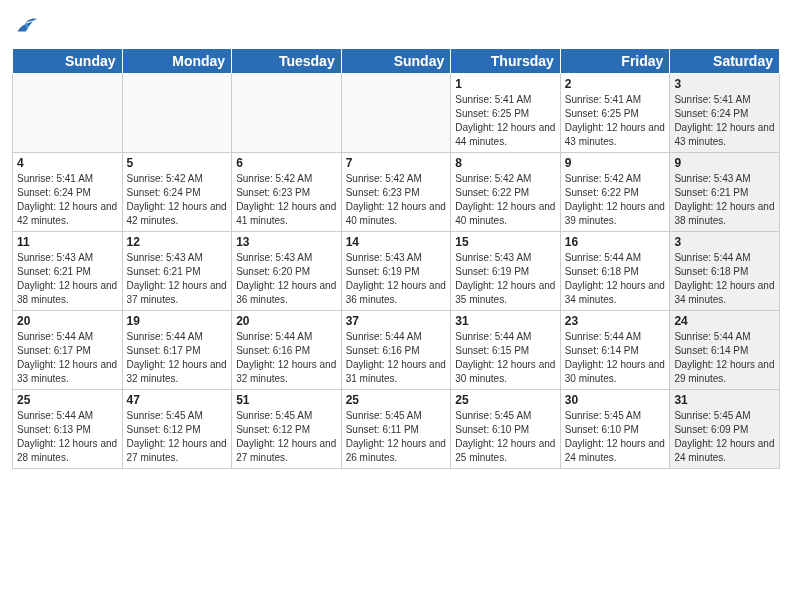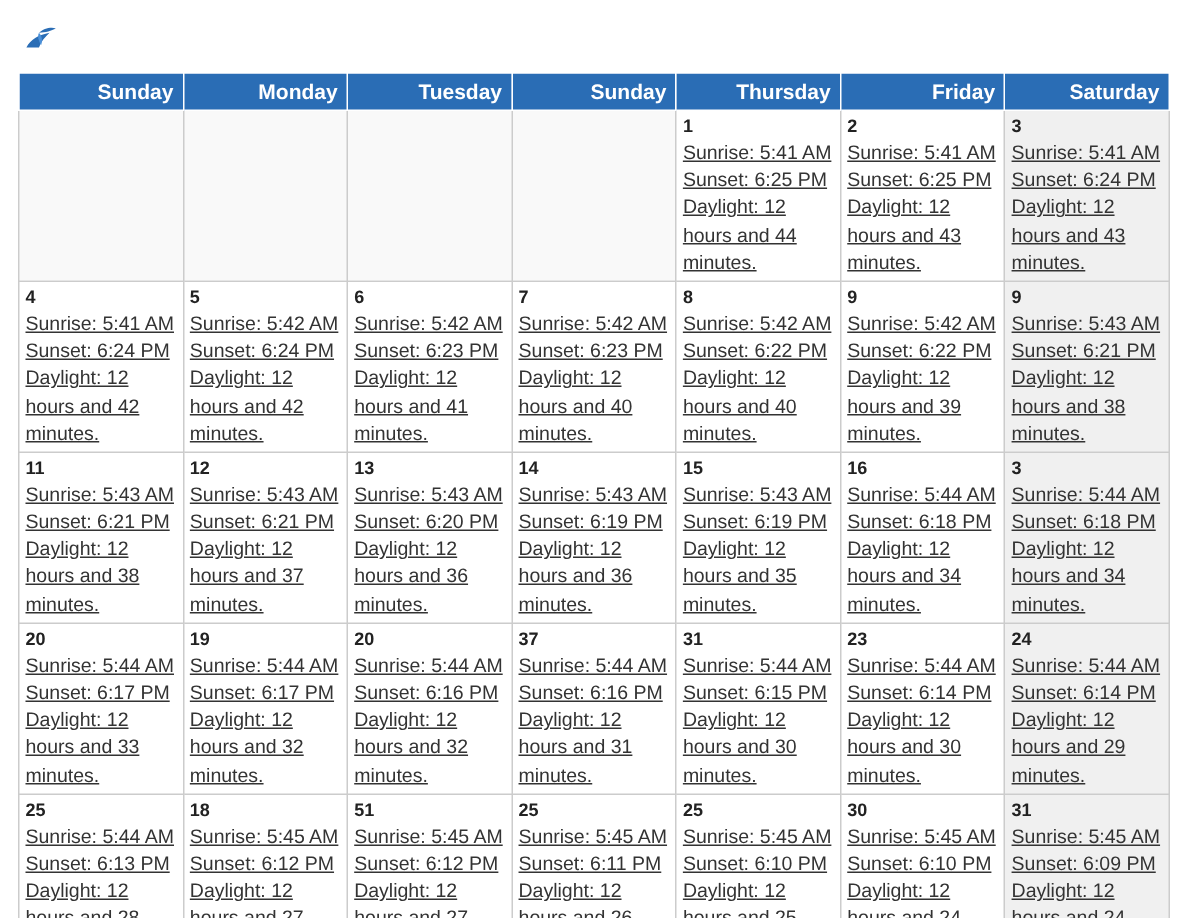--- a/index.html
+++ b/index.html
@@ -19,21 +19,21 @@
     .calendar { width: 100%; border-collapse: collapse; }
     
     .calendar th { background: #2a6db5; color: #fff; text-align: right; padding: 4px 6px; font-size: 14px; border: 1px solid #fff; }
     
     .calendar td { border: 1px solid #ccc; vertical-align: top; padding: 3px 4px; font-size: 10px; width: 14.28%; height: 72px; background: #fff; }
     
     .calendar td.empty { background: #f9f9f9; }
     .calendar td.shaded { background: #f0f0f0; }
     
     .day-number { font-size: 12px; font-weight: bold; color: #222; display: block; margin-bottom: 2px; }
-    .day-info { color: #333; font-size: 13px; line-height: 1.4; text-decoration: underline; }
+    .day-info { color: #333; font-size: 10px; line-height: 1.4; }
     
     .logo-wrapper { display: flex; align-items: center; gap: 2px; }
     .logo-bird { width: 28px; height: 28px; }
   </style>
 </head>
 <body>
 
 <div class="page">
   <div class="header">
     <div class="logo-wrapper">
@@ -223,21 +223,21 @@
           </td>
         </tr>
         <tr>
           <td>
             <span class="day-number">25</span>
             <div class="day-info" style="white-space: pre-line;">Sunrise: 5:44 AM
 Sunset: 6:13 PM
 Daylight: 12 hours and 28 minutes.</div>
           </td>
           <td>
-            <span class="day-number">18</span>
+            <span class="day-number">47</span>
             <div class="day-info" style="white-space: pre-line;">Sunrise: 5:45 AM
 Sunset: 6:12 PM
 Daylight: 12 hours and 27 minutes.</div>
           </td>
           <td>
             <span class="day-number">51</span>
             <div class="day-info" style="white-space: pre-line;">Sunrise: 5:45 AM
 Sunset: 6:12 PM
 Daylight: 12 hours and 27 minutes.</div>
           </td>

